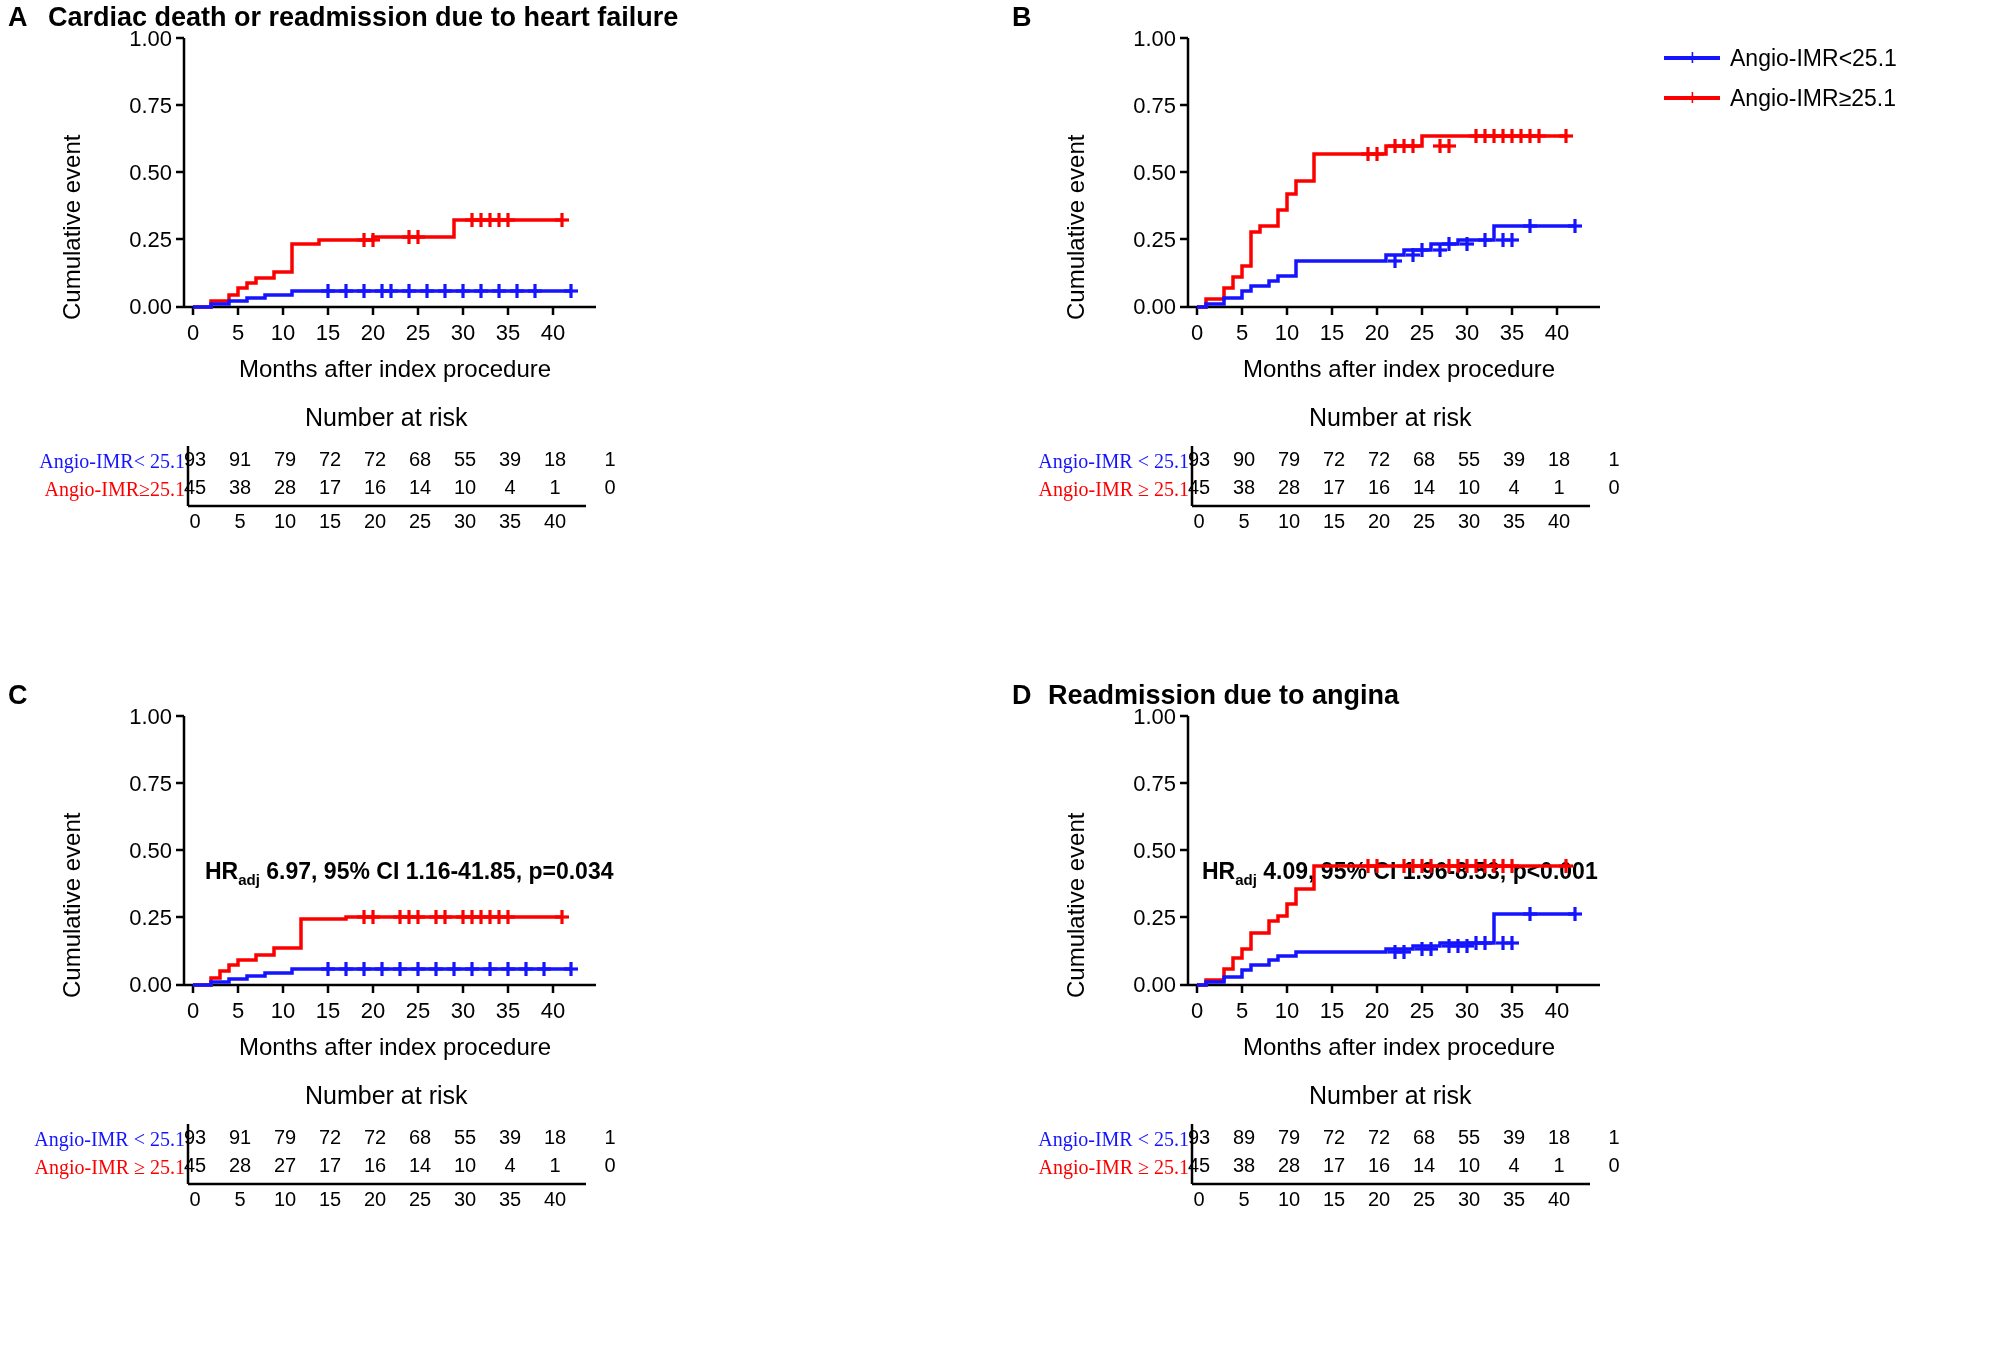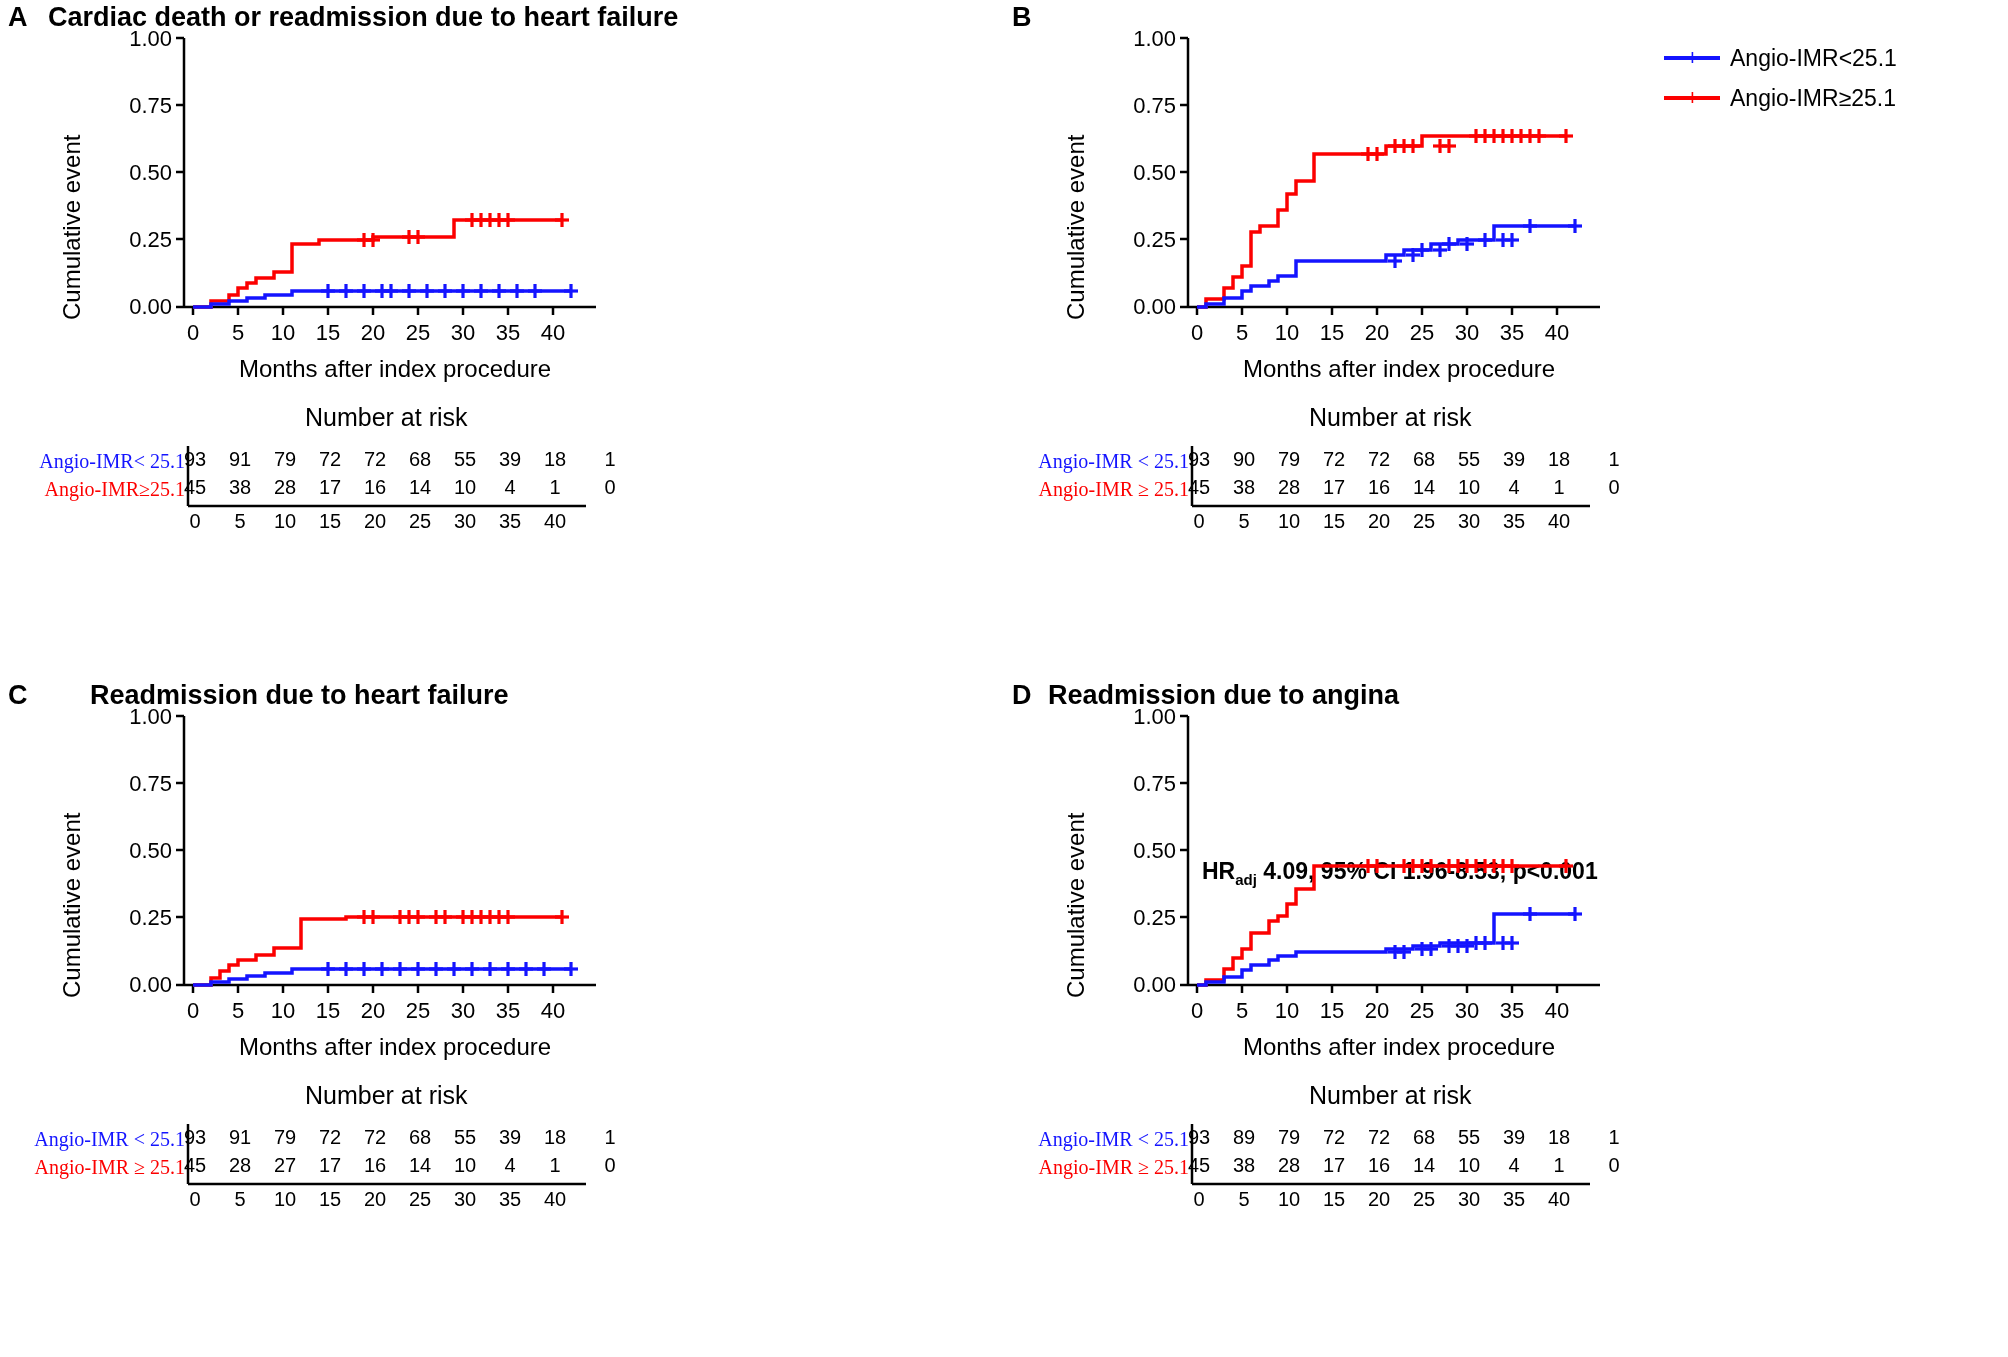--- a/index.html
+++ b/index.html
@@ -439,22 +439,25 @@
       <div class="risk-tick" style="left:355px; top:510px; width:40px;">20</div>
       <div class="risk-tick" style="left:400px; top:510px; width:40px;">25</div>
       <div class="risk-tick" style="left:445px; top:510px; width:40px;">30</div>
       <div class="risk-tick" style="left:490px; top:510px; width:40px;">35</div>
       <div class="risk-tick" style="left:535px; top:510px; width:40px;">40</div>
     </div>
   </div>
 
   <div class="panel">
     <div class="panel-letter">C</div>
-    <div class="panel-title" style="left:90px;">Readmission due to heart failure</div>
     <div class="y-axis-label" style="left:58px; top:320px;">Cumulative event</div>
+    <div class="hr-text" style="left:205px; top:180px;">
+      <span>HR</span><sub>adj</sub>
+      <span>6.97, 95% CI 1.16-41.85, p=0.034</span>
+    </div>
     <div class="plot-wrap" style="left:96px; top:28px;">
       <svg width="560" height="330" viewBox="0 0 560 330">
         <text class="tick-lbl" x="76" y="18" text-anchor="end">1.00</text>
         <text class="tick-lbl" x="76" y="85" text-anchor="end">0.75</text>
         <text class="tick-lbl" x="76" y="152" text-anchor="end">0.50</text>
         <text class="tick-lbl" x="76" y="219" text-anchor="end">0.25</text>
         <text class="tick-lbl" x="76" y="286" text-anchor="end">0.00</text>
         <line x1="88" y1="10" x2="88" y2="279" stroke="#000" stroke-width="2.5"></line>
         <line x1="88" y1="279" x2="500" y2="279" stroke="#000" stroke-width="2.5"></line>
         <line x1="80" y1="10" x2="88" y2="10" stroke="#000" stroke-width="2.5"></line>

